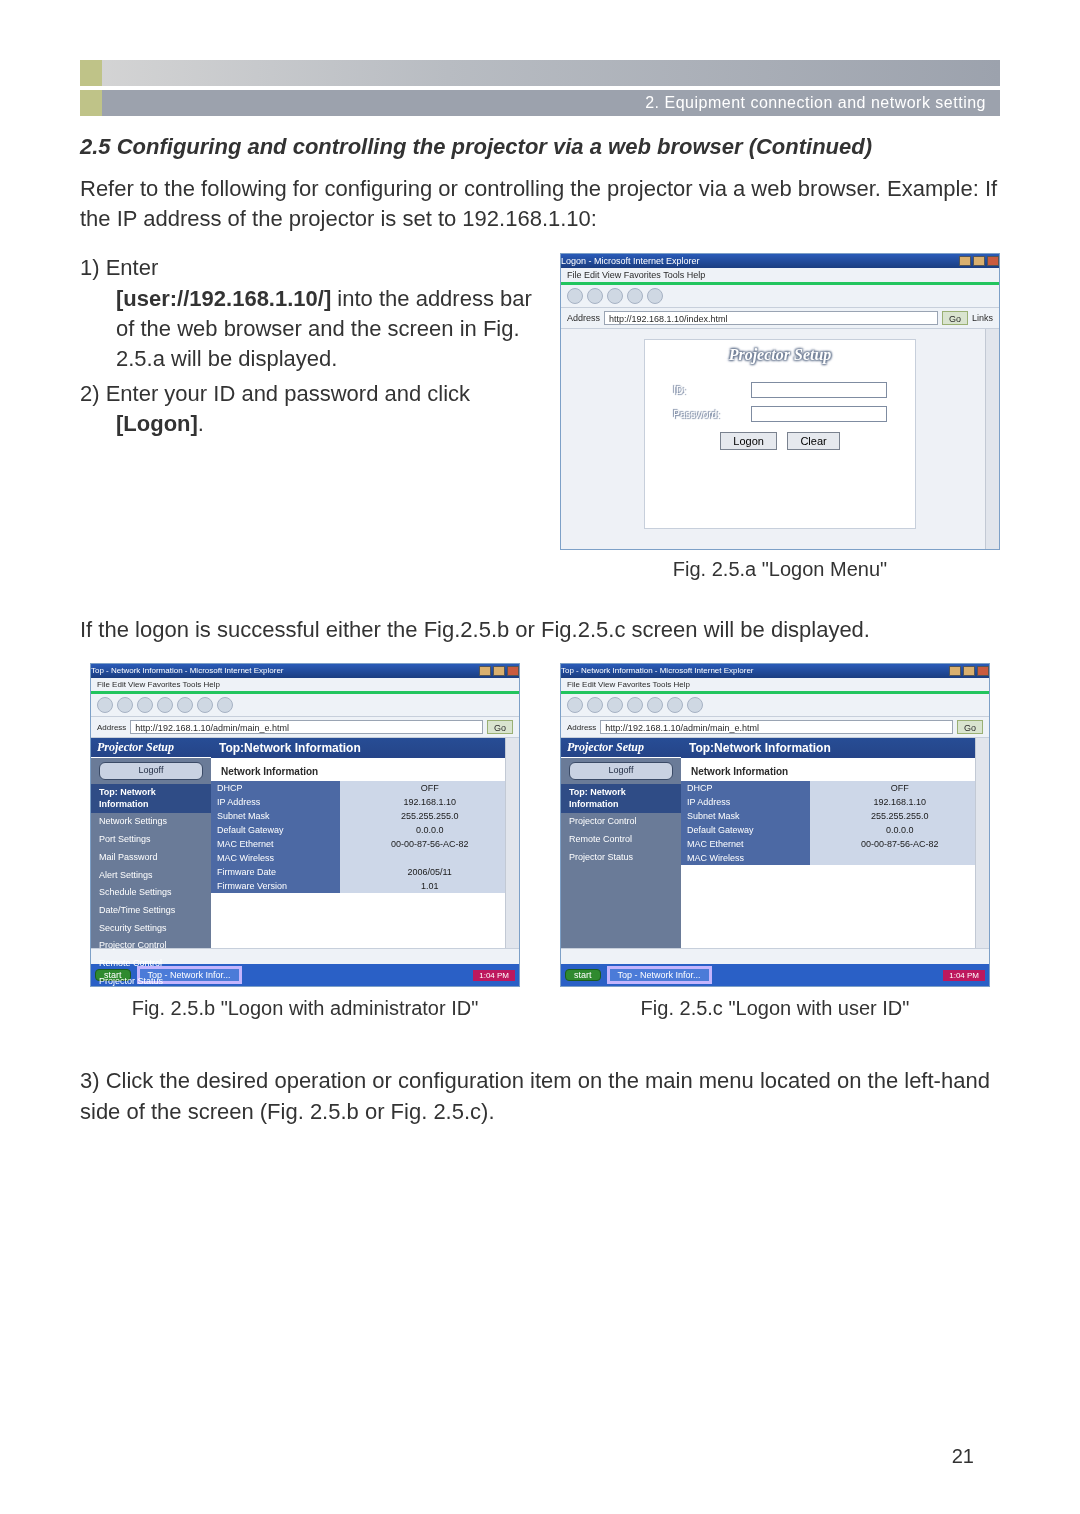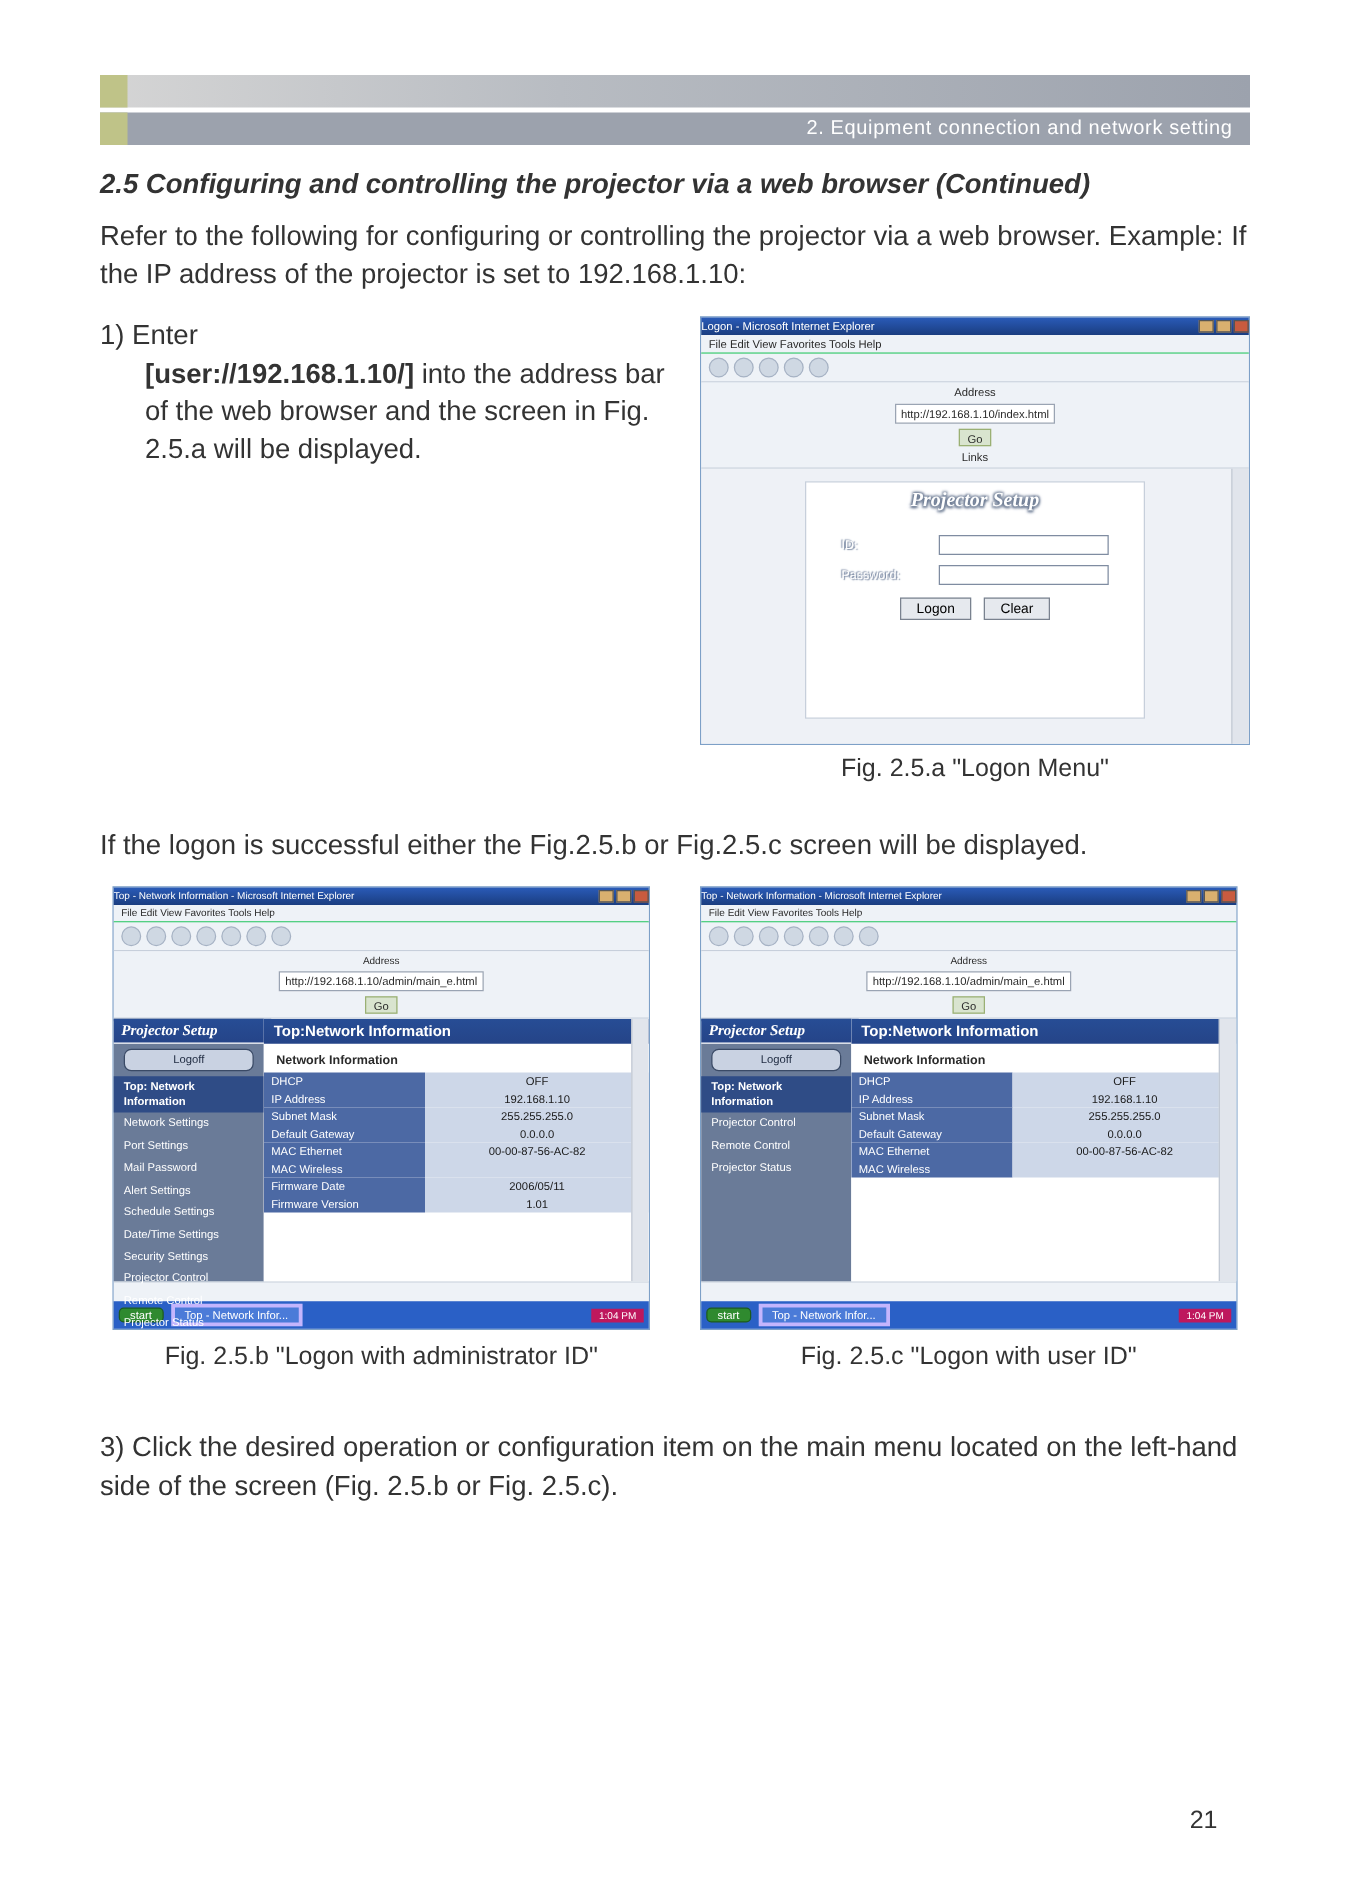--- a/index.html
+++ b/index.html
@@ -73,24 +73,24 @@
   .bw-title {
     background: linear-gradient(#2a5bb8, #1a3d80);
     color: #fff;
     padding: 2px 0;
     font-size: 9px;
     display:flex; justify-content:space-between; align-items:flex-start;
   }
   .winbtns { display:flex; gap:2px; }
   .winbtn { width:12px; height:10px; background:#d9b06f; border:1px solid #555; }
   .winbtn.red { background:#c95b3f; }
-  .bw-menu { padding: 2px 6px; background:#eef2f7; border-bottom:1px solid #22c55e; }
+  .bw-menu { padding: 2px 6px; background:#eef2f7; border-bottom:3px solid #22c55e; }
   .bw-tool { padding: 3px 6px; background:#eef2f7; border-bottom:1px solid #c7cfdb; display:flex; gap:4px; align-items:center; }
   .tbtn { width:16px; height:16px; border-radius:50%; background:#cfd8e3; border:1px solid #a6b2c4; }
-  .bw-addr { padding: 3px 6px; background:#eef2f7; border-bottom:1px solid #c7cfdb; display:flex; align-items:center; gap:4px;flex-direction:column; }
+  .bw-addr { padding: 3px 6px; background:#eef2f7; border-bottom:1px solid #c7cfdb; display:flex; align-items:center; gap:4px; }
   .addrbox { flex:1; border:1px solid #9aa4b3; background:#fff; height:14px; padding:0 4px; font-size:9px; line-height:14px; }
   .go-chip { background:#d9e4cf; border:1px solid #9ab074; padding:0 6px; height:14px; line-height:14px; font-size:9px;}
   .bw-body-a {
     height: 220px;
     background: #eef1f6;
     display:flex; justify-content:center; padding-top:10px;
     position:relative;
   }
   .bw-body-a .view { background:#fff; border:1px solid #c7cfdb; width: 62%; height: 190px; padding: 6px 8px; }
   .setup-title {
@@ -189,20 +189,24 @@
 <p class="intro">Refer to the following for configuring or controlling the projector via a web browser. Example: If the IP address of the projector is set to 192.168.1.10:</p>
 
 <div class="two-col">
   <div class="left-col">
     <ol class="steps">
       <li>
         <span class="step-num">1) Enter</span>
         <span class="indent">
           <b>[user://192.168.1.10/]</b><span> into the address bar of the web browser and the screen in Fig. 2.5.a will be displayed.</span>
         </span>
+      </li>
+      <li>
+        <span>2) Enter your ID and password and click </span><br>
+        <span class="indent"><b>[Logon]</b><span>.</span></span>
       </li>
     </ol>
   </div>
 
   <div class="right-col">
 
     <div class="browser-window">
       <div class="bw-title">
         <span>Logon - Microsoft Internet Explorer</span>
         <span class="winbtns">

